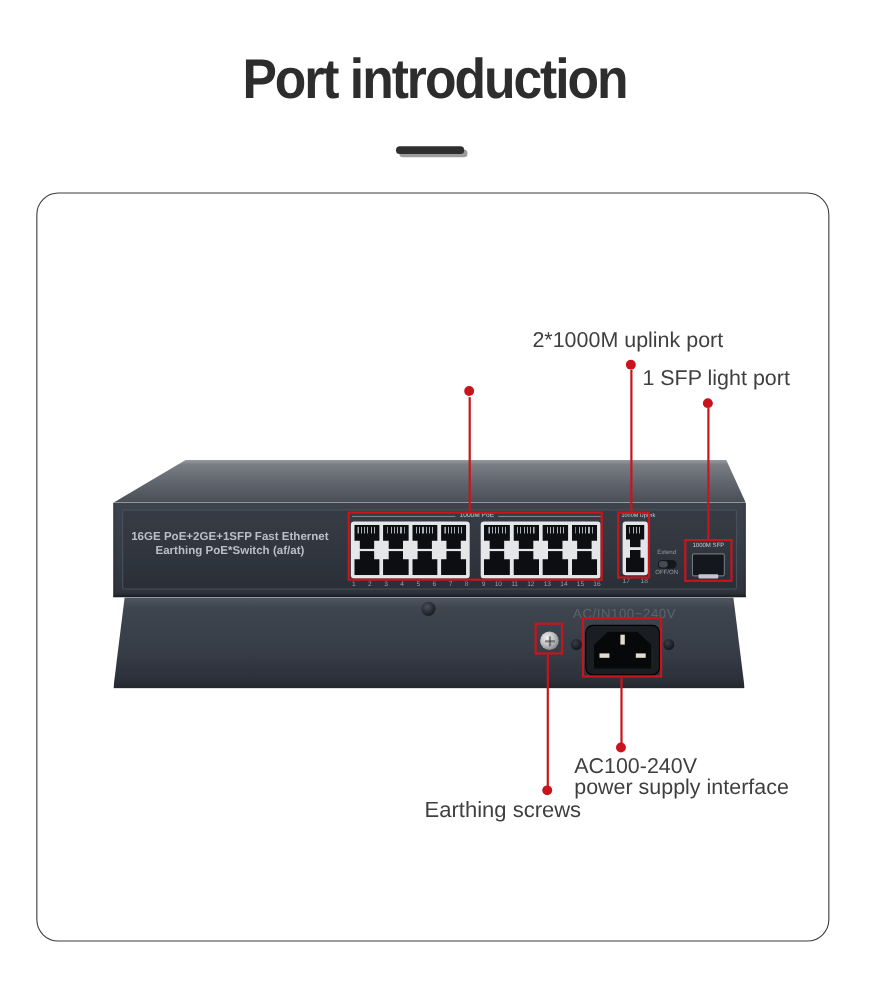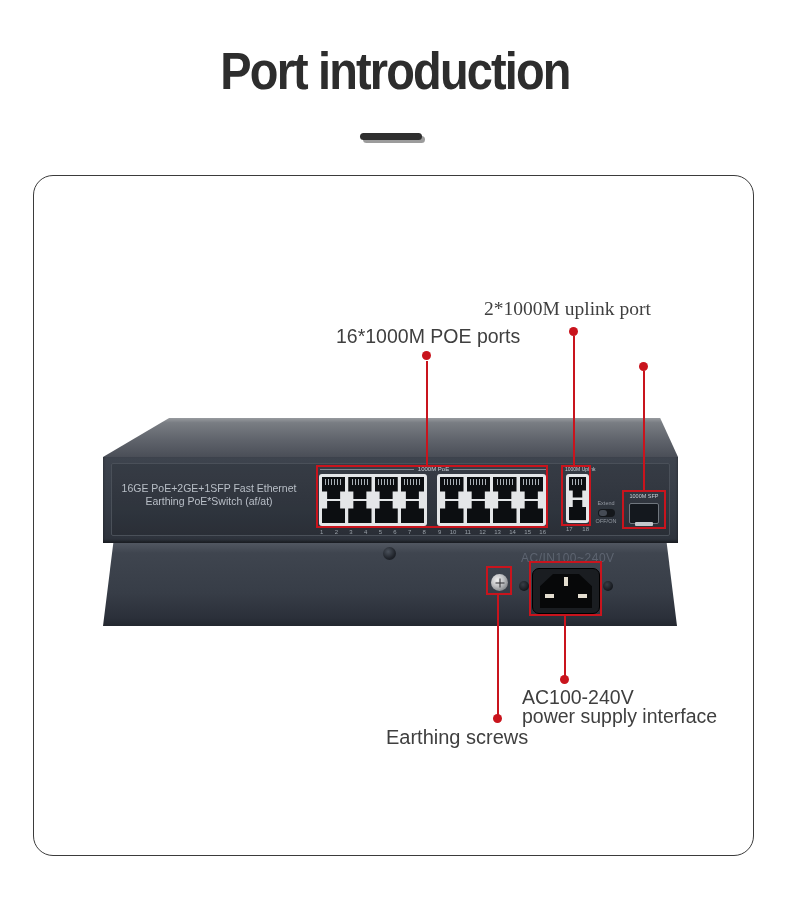--- a/index.html
+++ b/index.html
@@ -21,21 +21,21 @@
   
   .top-face { position:absolute; left:103px; top:418px; width:575px; height:39px;
               background:linear-gradient(180deg,#989b9f 0%,#797d83 12%,#60646c 55%,#4a4e57 100%);
               clip-path:polygon(11.5% 0,96.9% 0,100% 100%,0 100%); }
   .front-face { position:absolute; left:103px; top:457px; width:575px; height:86px;
                 background:linear-gradient(180deg,#3e444e 0%,#353b45 60%,#2d323b 100%);
                 box-shadow:inset 0 -2px 3px rgba(0,0,0,.45); }
   .recess { position:absolute; inset:6px 8px 7px 8px; border:1px solid #4a5059;
             border-radius:2px; background:rgba(0,0,0,.10); }
   .panel-text { position:absolute; left:109px; top:482px; width:200px; text-align:center;
-                color:#b9bfc7; font-weight:normal; font-size:10.5px; line-height:13px; }
+                color:#b9bfc7; font-weight:bold; font-size:10.5px; line-height:13px; }
 
   
   .strip { position:absolute; display:flex; align-items:center; gap:4px;
            color:#c9ced4; white-space:nowrap; }
   .strip::before,.strip::after { content:''; flex:1; height:1px; background:#80868e; }
   .strip-poe { left:320px; top:464px; width:227px; height:10px; font-size:6px; }
   .strip-uplink { left:561px; top:464px; width:31px; height:10px; font-size:5px; }
 
   
   .port-group { position:absolute; display:grid; background:#e4e6e8; border-radius:3px;
@@ -114,21 +114,21 @@
 
   .dot { position:absolute; width:9px; height:9px; border-radius:50%; background:#c9141d; }
   .dot-poe    { left:422px; top:351px; }
   .dot-uplink { left:569px; top:327px; }
   .dot-sfp    { left:639px; top:362px; }
   .dot-earth  { left:493px; top:714px; }
   .dot-power  { left:560px; top:675px; }
 
   .ann-label { position:absolute; font-size:19.5px; color:#3f3f3f; white-space:nowrap; }
   .lbl-poe    { left:336px; top:325px; }
-  .lbl-uplink { left:484px; top:298px;font-family:Liberation Serif, serif; }
+  .lbl-uplink { left:484px; top:298px; }
   .lbl-sfp    { left:584px; top:333px; }
   .lbl-power1 { left:522px; top:686px; }
   .lbl-power2 { left:522px; top:705px; }
   .lbl-earth  { left:386px; top:726px; font-size:20px; }
 </style>
 </head>
 <body>
 
 <div class="page">
 
@@ -236,19 +236,19 @@
   <div class="vline line-sfp"></div>
   <div class="vline line-earth"></div>
   <div class="vline line-power"></div>
 
   <div class="dot dot-poe"></div>
   <div class="dot dot-uplink"></div>
   <div class="dot dot-sfp"></div>
   <div class="dot dot-earth"></div>
   <div class="dot dot-power"></div>
 
-  <div class="ann-label lbl-poe">16*1000M POE ports</div>
   <div class="ann-label lbl-uplink">2*1000M uplink port</div>
+  <div class="ann-label lbl-sfp">1 SFP light port</div>
   <div class="ann-label lbl-power1">AC100-240V</div>
   <div class="ann-label lbl-power2">power supply interface</div>
   <div class="ann-label lbl-earth">Earthing screws</div>
 
 </div>
 
 </body></html>

